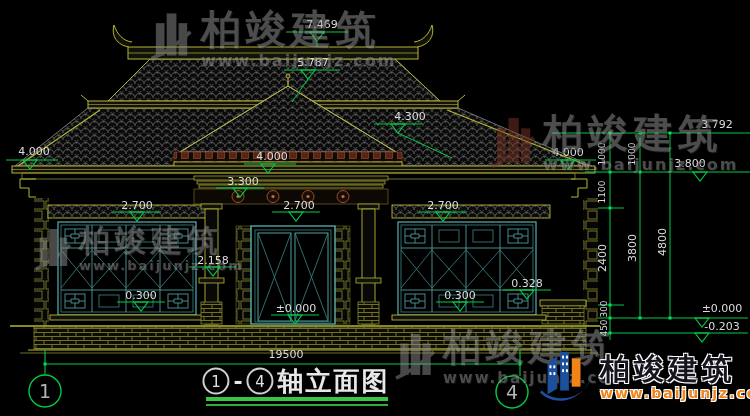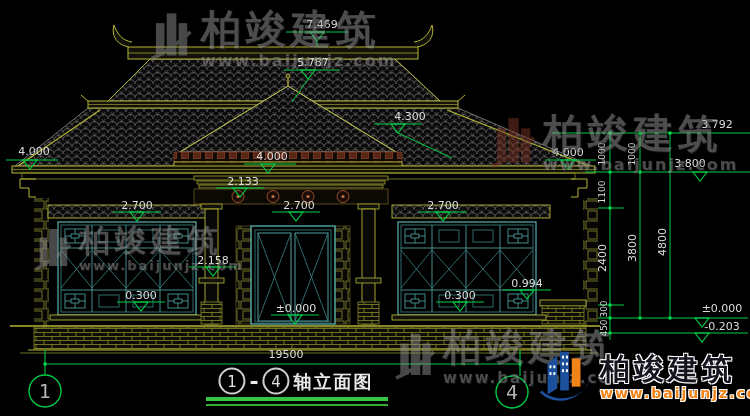--- a/index.html
+++ b/index.html
@@ -28,21 +28,21 @@
      text-shadow:-1px -1px 0 #fff,1px -1px 0 #fff,-1px 1px 0 #fff,1px 1px 0 #fff,2px 2px 2px #000;
      white-space:nowrap;}
   #brand-logo .ur{font-size:14px;font-weight:bold;color:#f08418;letter-spacing:2px;
      text-shadow:-1px -1px 0 #fff,1px -1px 0 #fff,-1px 1px 0 #fff,1px 1px 0 #fff;white-space:nowrap;}
   
   #title-block{position:absolute;left:296px;top:381px;transform:translate(-50%,-50%);
      display:flex;align-items:center;gap:4px;color:#e8e8e8;}
   #title-block .circ{display:inline-flex;align-items:center;justify-content:center;
      width:23px;height:23px;border:2px solid #cfcfcf;border-radius:50%;font-size:15px;color:#e0e0e0;}
   #title-block .dash{font-size:22px;font-weight:bold;}
-  #title-block .cjk{font-size:18px;font-weight:bold;letter-spacing:2px;}
+  #title-block .cjk{font-size:26px;font-weight:bold;letter-spacing:2px;}
   .tl-underline{position:absolute;left:206px;top:397px;width:182px;height:4px;background:#38c53f;}
   .tl-underline2{position:absolute;left:206px;top:404px;width:182px;height:2px;background:#2fae36;}
 </style>
 </head>
 <body>
 
 <div id="canvas">
 
   <svg width="750" height="416" viewBox="0 0 750 416" style="position:absolute;left:0;top:0">
     <defs>
@@ -271,28 +271,28 @@
       <circle cx="512" cy="392" r="16" stroke-width="1.4"></circle>
     </g>
   </svg>
 
   <div class="lbl" style="left:322px;top:24px">7.469</div>
   <div class="lbl" style="left:313px;top:62px">5.787</div>
   <div class="lbl" style="left:410px;top:116px">4.300</div>
   <div class="lbl" style="left:34px;top:151px">4.000</div>
   <div class="lbl" style="left:272px;top:156px">4.000</div>
   <div class="lbl" style="left:568px;top:152px">4.000</div>
-  <div class="lbl" style="left:243px;top:181px">2.133</div>
+  <div class="lbl" style="left:243px;top:181px">3.300</div>
   <div class="lbl" style="left:137px;top:205px">2.700</div>
   <div class="lbl" style="left:299px;top:205px">2.700</div>
   <div class="lbl" style="left:443px;top:205px">2.700</div>
   <div class="lbl" style="left:213px;top:260px">2.158</div>
   <div class="lbl" style="left:141px;top:295px">0.300</div>
   <div class="lbl" style="left:460px;top:295px">0.300</div>
-  <div class="lbl" style="left:527px;top:283px">0.994</div>
+  <div class="lbl" style="left:527px;top:283px">0.328</div>
   <div class="lbl" style="left:296px;top:308px">±0.000</div>
   <div class="lbl" style="left:717px;top:124px">3.792</div>
   <div class="lbl" style="left:690px;top:163px">3.800</div>
   <div class="lbl" style="left:722px;top:308px">±0.000</div>
   <div class="lbl" style="left:722px;top:326px">-0.203</div>
 
   <div class="lbl rot sm" style="left:602px;top:154px">1000</div>
   <div class="lbl rot sm" style="left:632px;top:154px">1000</div>
   <div class="lbl rot sm" style="left:602px;top:192px">1100</div>
   <div class="lbl rot" style="left:602px;top:258px">2400</div>

